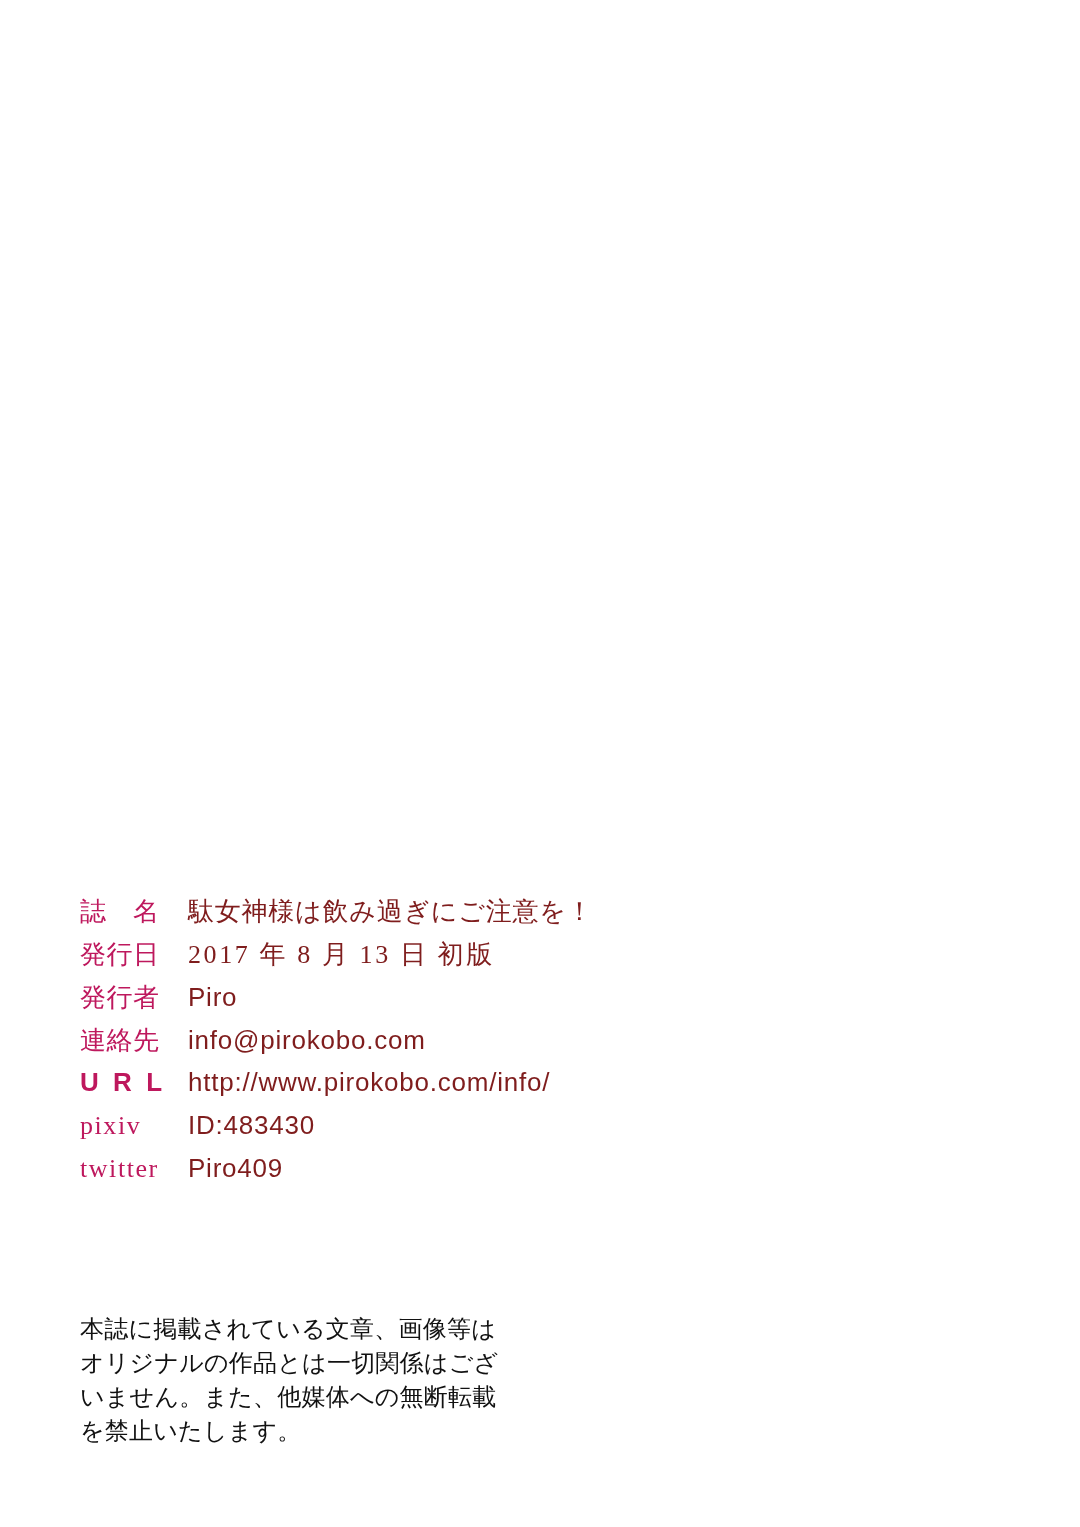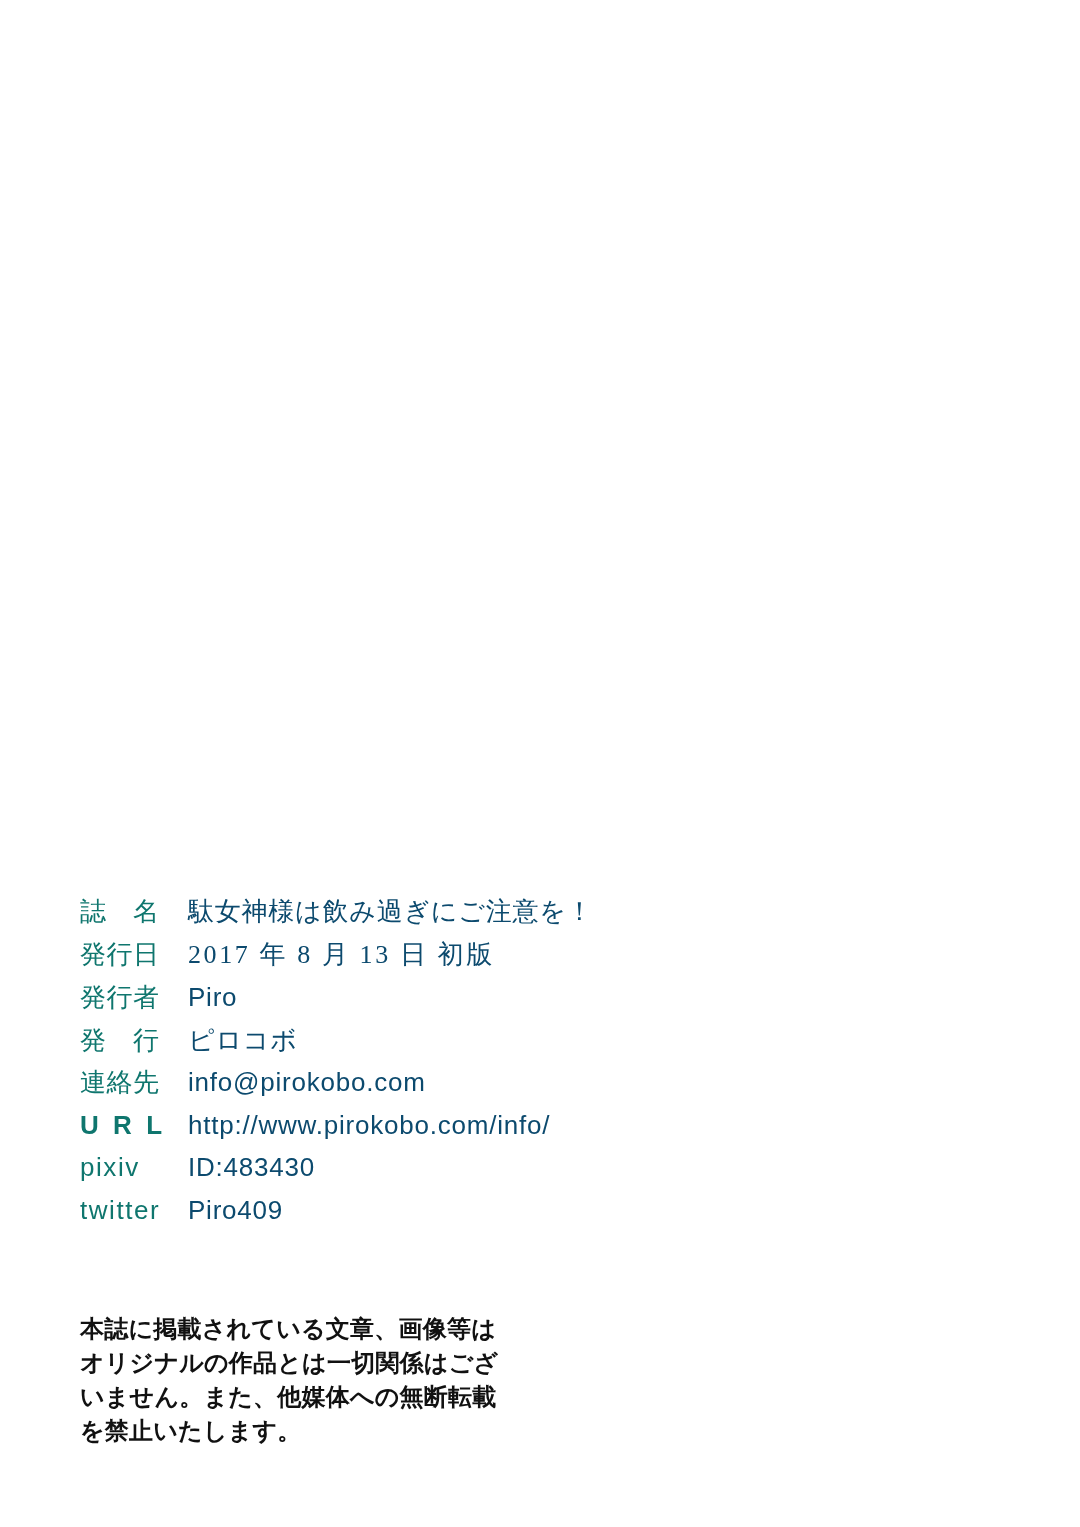--- a/index.html
+++ b/index.html
@@ -28,55 +28,55 @@
     align-items: baseline;
     margin-bottom: 10px;
     white-space: nowrap;
   }
 
   .colophon-label {
     flex: 0 0 108px;
     font-size: 26px;
     line-height: 1.25;
     letter-spacing: 0.02em;
-    color: #0f766e;
+    color: #be185d;
   }
 
   .colophon-label.spaced {
     letter-spacing: 0.55em;
     font-weight: bold;
   }
 
   .colophon-label.latin {
     letter-spacing: 0.06em;
+    font-family: Liberation Serif, serif;
   }
 
   .colophon-value {
     font-size: 26px;
     line-height: 1.25;
     letter-spacing: 0.03em;
-    color: #0c4a6e;
+    color: #7f1d1d;
     text-align: right;
   }
 
   .colophon-value.date {
     letter-spacing: 0.10em;
     font-family: Liberation Serif, serif;
   }
 
   .notice {
     position: absolute;
     left: 80px;
     top: 1312px;
     width: 560px;
     font-size: 24px;
     line-height: 1.42;
     letter-spacing: 0.01em;
     color: #111111;
-    font-weight: bold;
   }
   .notice div {
     white-space: nowrap;
   }
 </style>
 </head>
 <body>
 
 <div class="colophon">
 
@@ -88,24 +88,20 @@
   <div class="colophon-row">
     <span class="colophon-label">発行日</span>
     <span class="colophon-value date">2017 年 8 月 13 日 初版</span>
   </div>
 
   <div class="colophon-row">
     <span class="colophon-label">発行者</span>
     <span class="colophon-value">Piro</span>
   </div>
 
-  <div class="colophon-row">
-    <span class="colophon-label">発　行</span>
-    <span class="colophon-value">ピロコボ</span>
-  </div>
 
   <div class="colophon-row">
     <span class="colophon-label">連絡先</span>
     <span class="colophon-value">info@pirokobo.com</span>
   </div>
 
   <div class="colophon-row">
     <span class="colophon-label spaced">URL</span>
     <span class="colophon-value">http://www.pirokobo.com/info/</span>
   </div>

